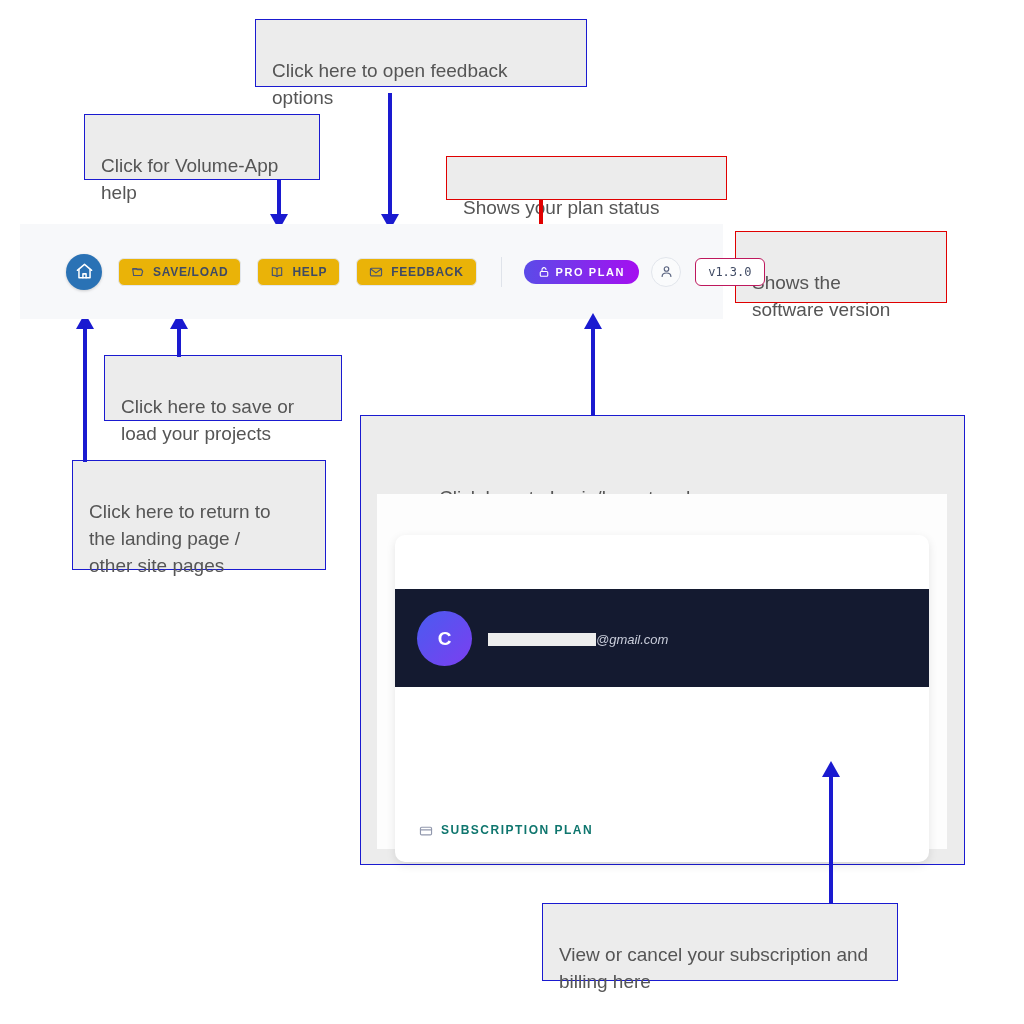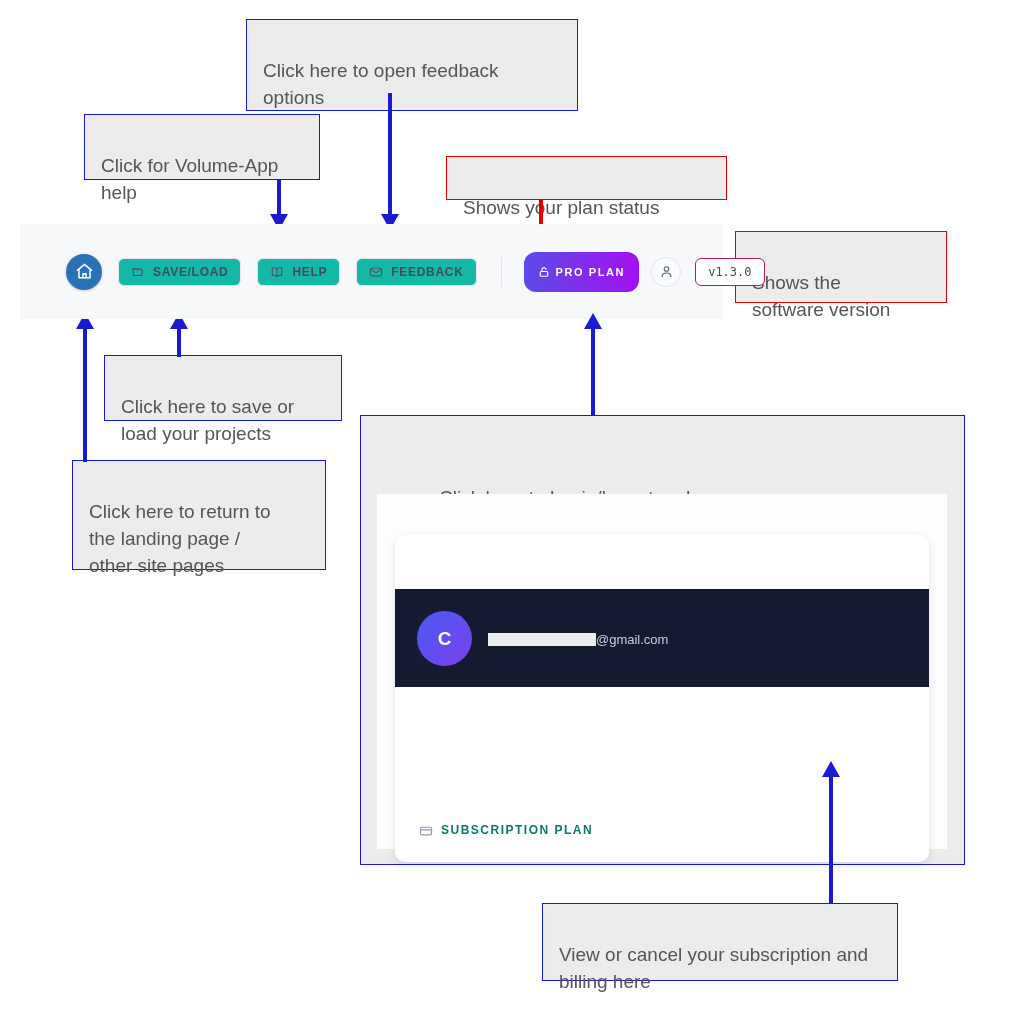--- a/index.html
+++ b/index.html
@@ -55,38 +55,38 @@
   .home-btn{
     width:36px;height:36px;border-radius:50%;
     background:#2a72b5;
     display:flex;align-items:center;justify-content:center;
     flex:0 0 auto;
     box-shadow:0 1px 3px rgba(0,0,0,.18);
     cursor:pointer;
   }
   .tbtn{
     height:28px;margin-left:16px;
-    background:#14b8a6;
+    background:#eab308;
     border:1px solid #e2e6ec;
     border-radius:6px;
     display:flex;align-items:center;gap:8px;
     padding:0 12px;
     font-size:12px;font-weight:bold;
     letter-spacing:.7px;
     color:#3f4a63;
     box-sizing:border-box;
     cursor:pointer;
     flex:0 0 auto;
   }
   .divider{
     width:1px;height:30px;background:#dfe3ea;
     margin-left:24px;flex:0 0 auto;
   }
   .plan-pill{
-    height:40px;margin-left:22px;
+    height:24px;margin-left:22px;
     border-radius:12px;
     background:linear-gradient(90deg,#5b4be8 0%,#a50ff0 100%);
     display:flex;align-items:center;gap:6px;
     padding:0 14px;
     color:#ffffff;font-size:11px;font-weight:bold;letter-spacing:1.6px;
     flex:0 0 auto;cursor:pointer;
   }
   .user-btn{
     width:28px;height:28px;border-radius:50%;
     border:1px solid #e2e6ec;background:#fafbfc;
@@ -125,37 +125,37 @@
   }
   .avatar{
     width:55px;height:55px;border-radius:50%;
     background:linear-gradient(135deg,#4a5bf0 0%,#7b3ff0 100%);
     display:flex;align-items:center;justify-content:center;
     color:#fff;font-size:19px;font-weight:bold;
     flex:0 0 auto;
   }
   #acct-titles{margin-left:16px;}
   #acct-title{color:#ffffff;font-size:22px;font-weight:bold;letter-spacing:-.2px;}
-  #acct-email{display:flex;align-items:center;margin-top:3px;}
+  #acct-email{display:flex;align-items:center;margin-top:3px;font-style:italic;}
   .redact{display:inline-block;width:108px;height:13px;background:#ededed;}
   #acct-email-domain{color:#c9cdda;font-size:13px;}
   #acct-body{padding:22px 24px 0 24px;}
   .section-label{
     display:flex;align-items:center;gap:8px;
     color:#0f766e;font-size:12px;font-weight:bold;letter-spacing:1.5px;
   }
   #big-note{
     color:#555555;font-size:19px;line-height:27px;
     padding:14px 0 0 78px;white-space:pre-line;
   }
 </style>
 </head>
 <body>
 
-<div class="callout" style="left:246px;top:19px;width:332px;height:92px;">
+<div class="callout" style="left:255px;top:19px;width:332px;height:68px;">
   <span>Click here to open feedback
 options</span>
 </div>
 <div class="vline" style="left:388px;top:93px;height:130px;"></div>
 <div class="arrow-down" style="left:381px;top:214px;"></div>
 
 <div class="callout" style="left:84px;top:114px;width:236px;height:66px;">
   <span>Click for Volume-App
 help</span>
 </div>

